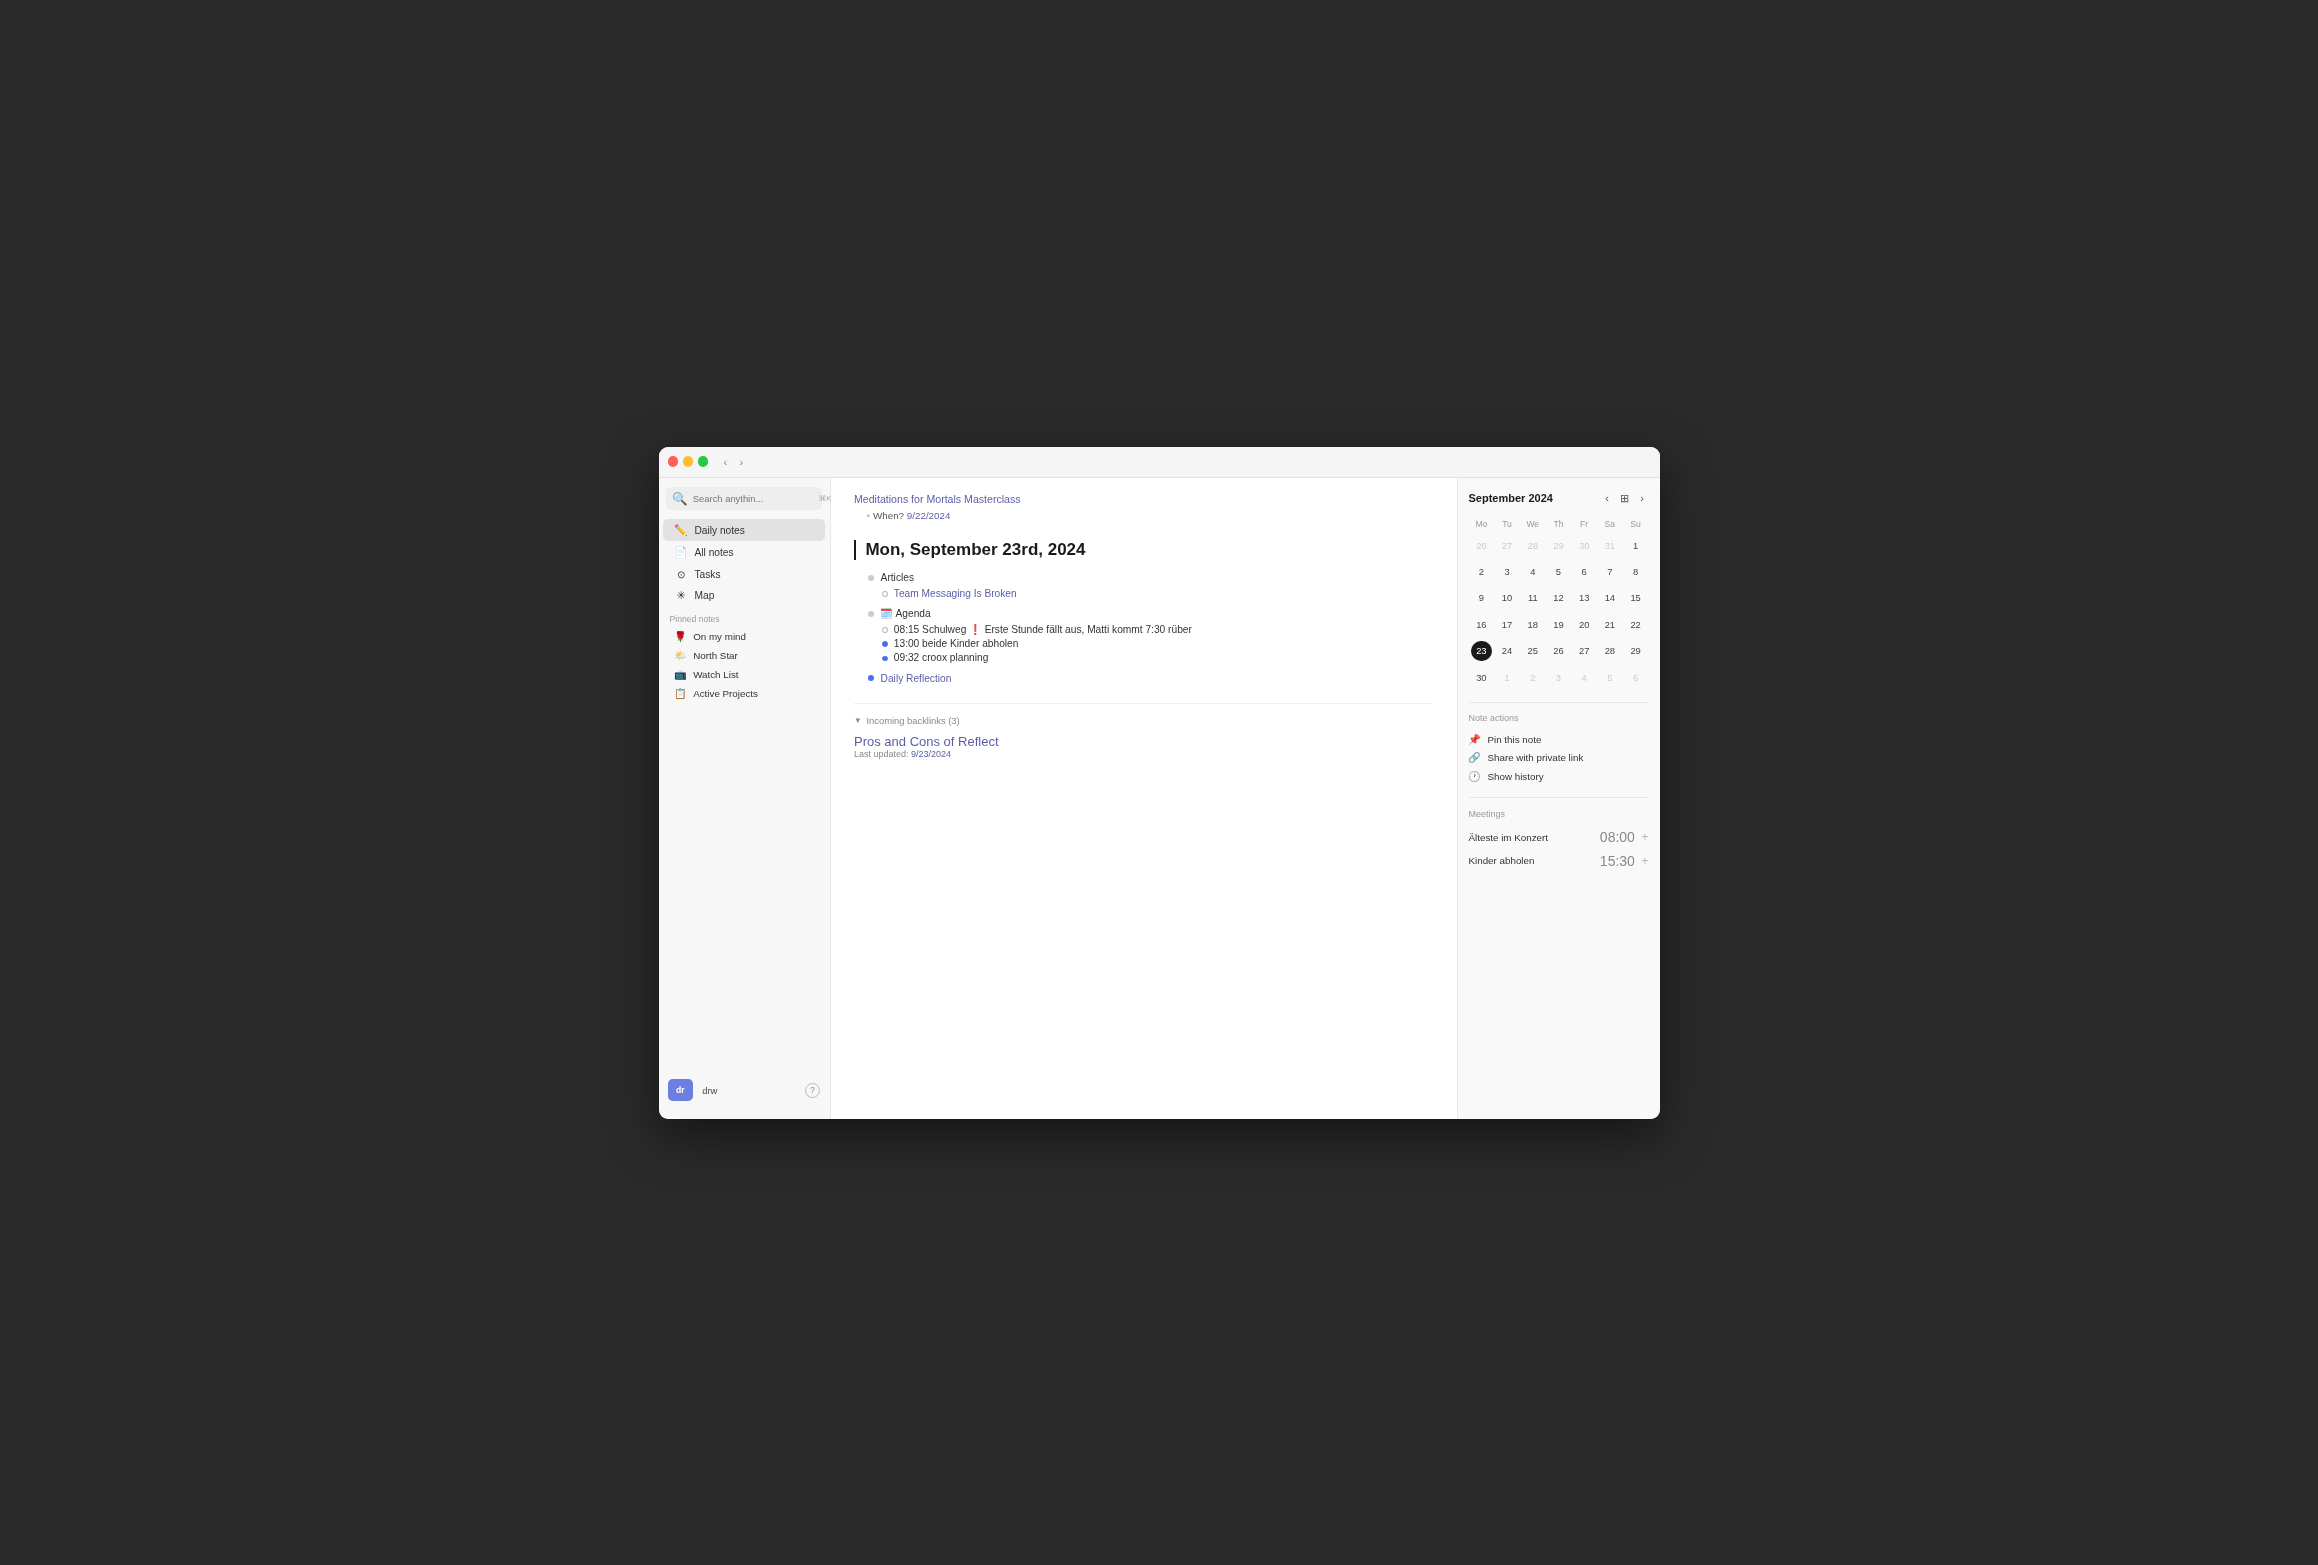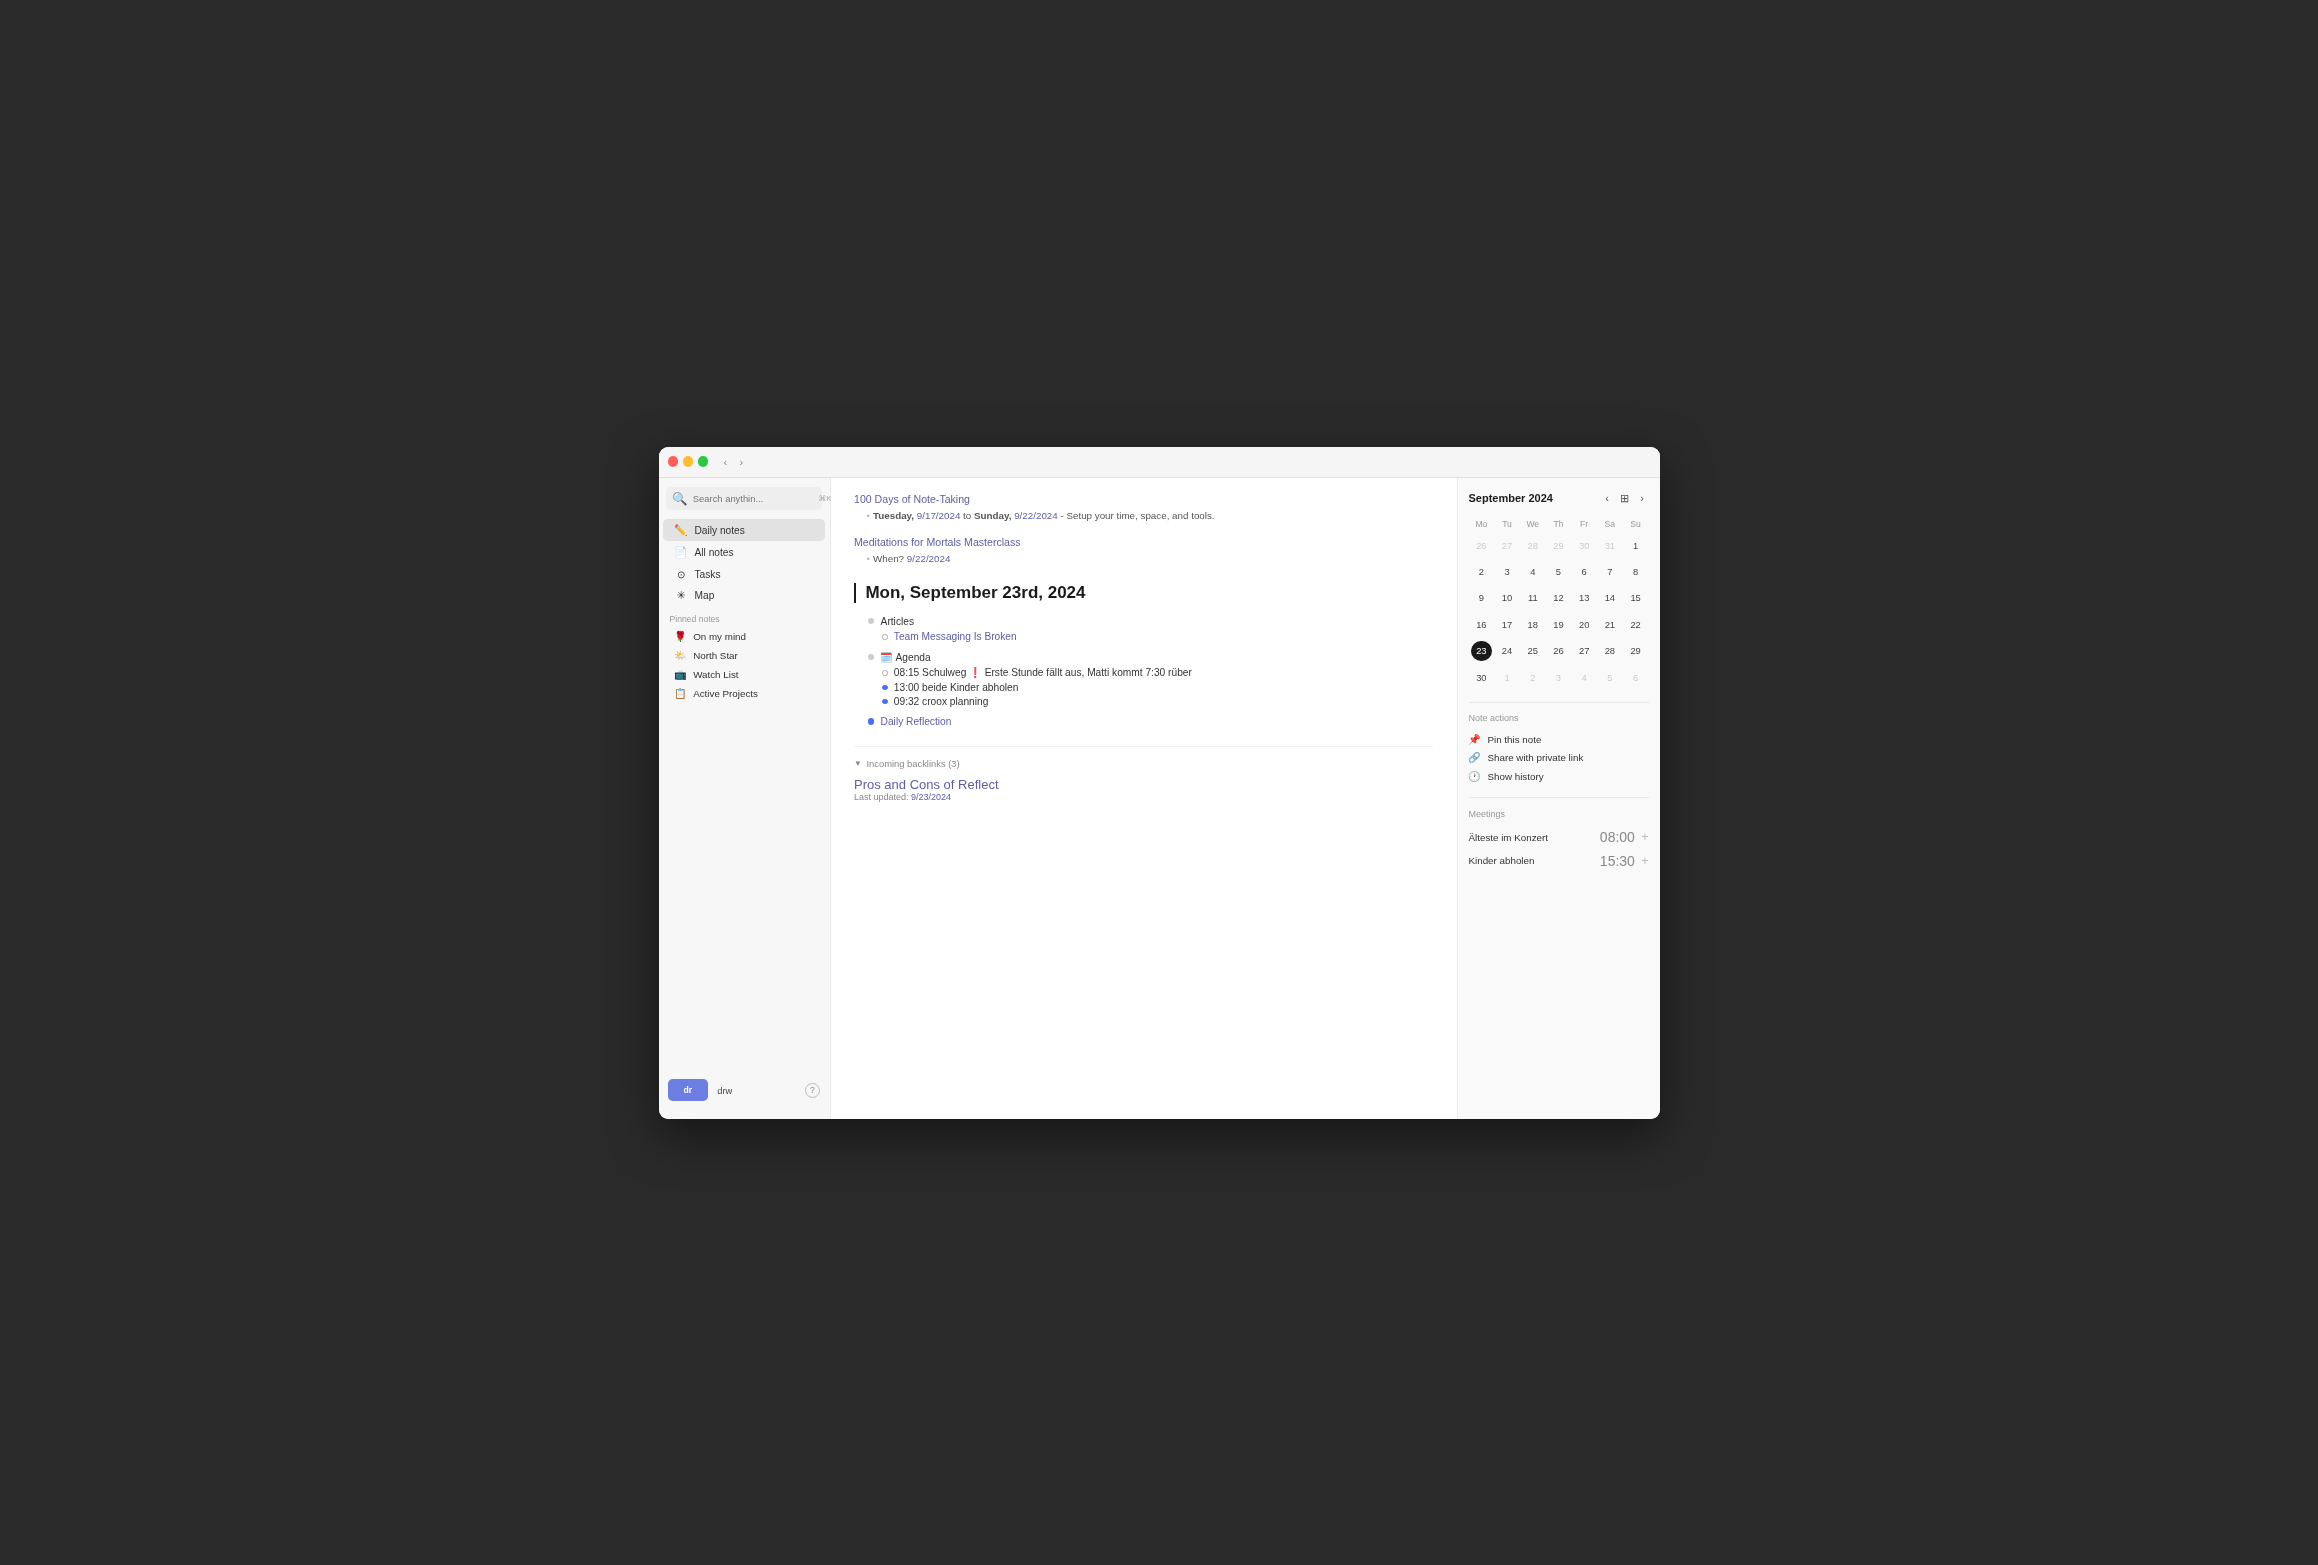--- a/index.html
+++ b/index.html
@@ -129,21 +129,21 @@
     }
     .pinned-item .emoji { font-size: 10.2px; }
     .sidebar-bottom {
       margin-top: auto;
       padding: 7.8px 9.4px;
       display: flex;
       align-items: center;
       justify-content: space-between;
     }
     .user-avatar {
-      width: 40px;
+      width: 25px;
       height: 22px;
       border-radius: 4.7px;
       background: #6c7ee1;
       display: flex;
       align-items: center;
       justify-content: center;
       color: white;
       font-size: 8.6px;
       font-weight: 600;
     }
@@ -451,26 +451,20 @@
         <div style="display:flex;align-items:center;gap:4.7px;">
           <div class="user-avatar">dr</div>
           <span class="user-name">drw</span>
         </div>
         <div class="help-icon">?</div>
       </div>
     </div>
 
     <div class="main-content">
 
-      <div class="event-section">
-        <a class="event-title">100 Days of Note-Taking</a>
-        <div class="event-detail">
-          <span><strong>Tuesday,</strong> <a class="date-link">9/17/2024</a> <span>to</span> <strong>Sunday,</strong> <a class="date-link">9/22/2024</a> <span>- Setup your time, space, and tools.</span></span>
-        </div>
-      </div>
 
       <div class="event-section">
         <a class="event-title">Meditations for Mortals Masterclass</a>
         <div class="event-detail">
           <span><span>When?</span> <a class="date-link">9/22/2024</a></span>
         </div>
       </div>
 
       <div class="day-header">Mon, September 23rd, 2024</div>
 

